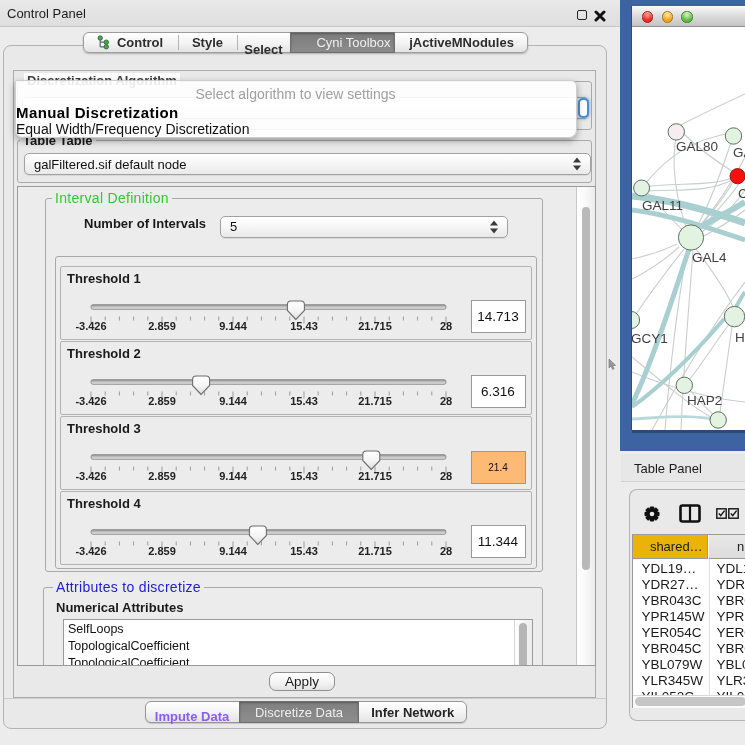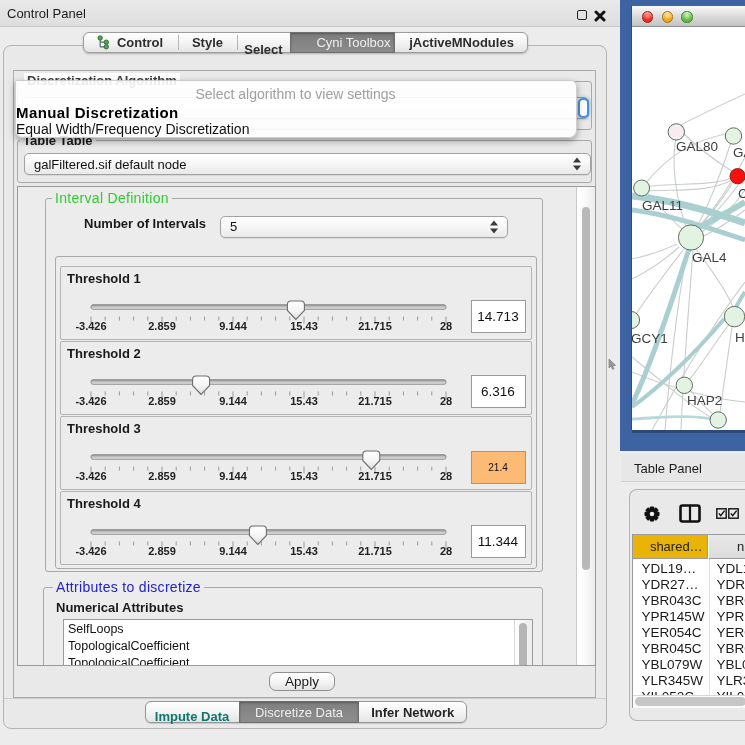--- a/index.html
+++ b/index.html
@@ -186,21 +186,21 @@
 <div class="abs" style="left:496.5px;top:433.0px;width:18px;height:58px;background:linear-gradient(90deg,#fff,#ececec);border-left:1px solid #d5d5d5;"></div>
 <div class="abs" style="left:501.0px;top:436.5px;width:8.5px;height:55px;background:#b5b5b5;border-radius:4px;"></div>
 <div class="abs" style="left:50.5px;top:435.5px;font-size:12.5px;color:#111;">SelfLoops</div>
 <div class="abs" style="left:50.5px;top:452.6px;font-size:12.5px;color:#111;">TopologicalCoefficient</div>
 <div class="abs" style="left:50.5px;top:469.70000000000005px;font-size:12.5px;color:#111;">TopologicalCoefficient</div>
 </div>
 <div class="abs" style="left:269px;top:671.5px;width:66px;height:19px;background:linear-gradient(180deg,#ffffff,#f4f4f4 55%,#e3e3e3);border:1px solid #8f8f8f;border-radius:7px;display:flex;align-items:center;justify-content:center;font-size:13.5px;color:#1a1a1a;">Apply</div>
 <div class="abs" style="left:4px;top:697.5px;width:602px;height:1px;background:#cccccc;"></div>
 <div class="abs" style="left:144.5px;top:701px;width:322px;height:22px;background:linear-gradient(180deg,#ffffff,#f2f2f2 55%,#e4e4e4);border:1px solid #969696;border-radius:6px;box-shadow:0 1px 1px rgba(0,0,0,0.15);"></div>
 <div class="abs" style="left:239px;top:701px;width:120px;height:22px;background:linear-gradient(180deg,#7f7f7f,#8e8e8e);border:1px solid #6f6f6f;box-shadow:inset 0 1px 2px rgba(0,0,0,0.3);"></div>
-<div class="abs" style="left:144.5px;top:702px;width:95px;height:28px;display:flex;align-items:center;justify-content:center;font-size:13px;font-weight:bold;color:#0f766e;">Impute Data</div>
+<div class="abs" style="left:144.5px;top:702px;width:95px;height:28px;display:flex;align-items:center;justify-content:center;font-size:13px;font-weight:bold;color:#8b5cf6;">Impute Data</div>
 <div class="abs" style="left:239px;top:702px;width:120px;height:20px;display:flex;align-items:center;justify-content:center;font-size:13px;font-weight:normal;color:#ededed;">Discretize Data</div>
 <div class="abs" style="left:359px;top:702px;width:107.5px;height:20px;display:flex;align-items:center;justify-content:center;font-size:13px;font-weight:bold;color:#242424;">Infer Network</div>
 <svg class="abs" style="left:608px;top:359px" width="9" height="12" viewBox="0 0 9 12">
     <path d="M1 0 L1 9 L3.2 7 L4.6 10.4 L6 9.8 L4.6 6.6 L7.6 6.4 Z" fill="#9a9a9a" stroke="#6f6f6f" stroke-width="0.6"></path>
   </svg>
 <div class="abs" style="left:620px;top:0;width:125px;height:451px;background:#3e63a3;"></div>
 <div class="abs" style="left:620px;top:0;width:125px;height:3px;background:#35579200;"></div>
 <div class="abs" style="left:630.5px;top:6px;width:1.5px;height:424px;background:#2e4e82;"></div>
 <div class="abs" style="left:632px;top:6px;width:113px;height:21px;background:linear-gradient(180deg,#fafafa,#dcdcdc 50%,#c3c3c3);border-bottom:1px solid #8f8f8f;"></div>
 <div class="abs" style="left:641.6999999999999px;top:11.4px;width:11.2px;height:11.2px;border-radius:50%;background:radial-gradient(circle at 50% 30%,#ff9d96 0%,#ec2a23 60%,#ec2a23 100%);border:0.8px solid #a01410;box-shadow:inset 0 1px 1px rgba(255,255,255,0.6);"></div>

